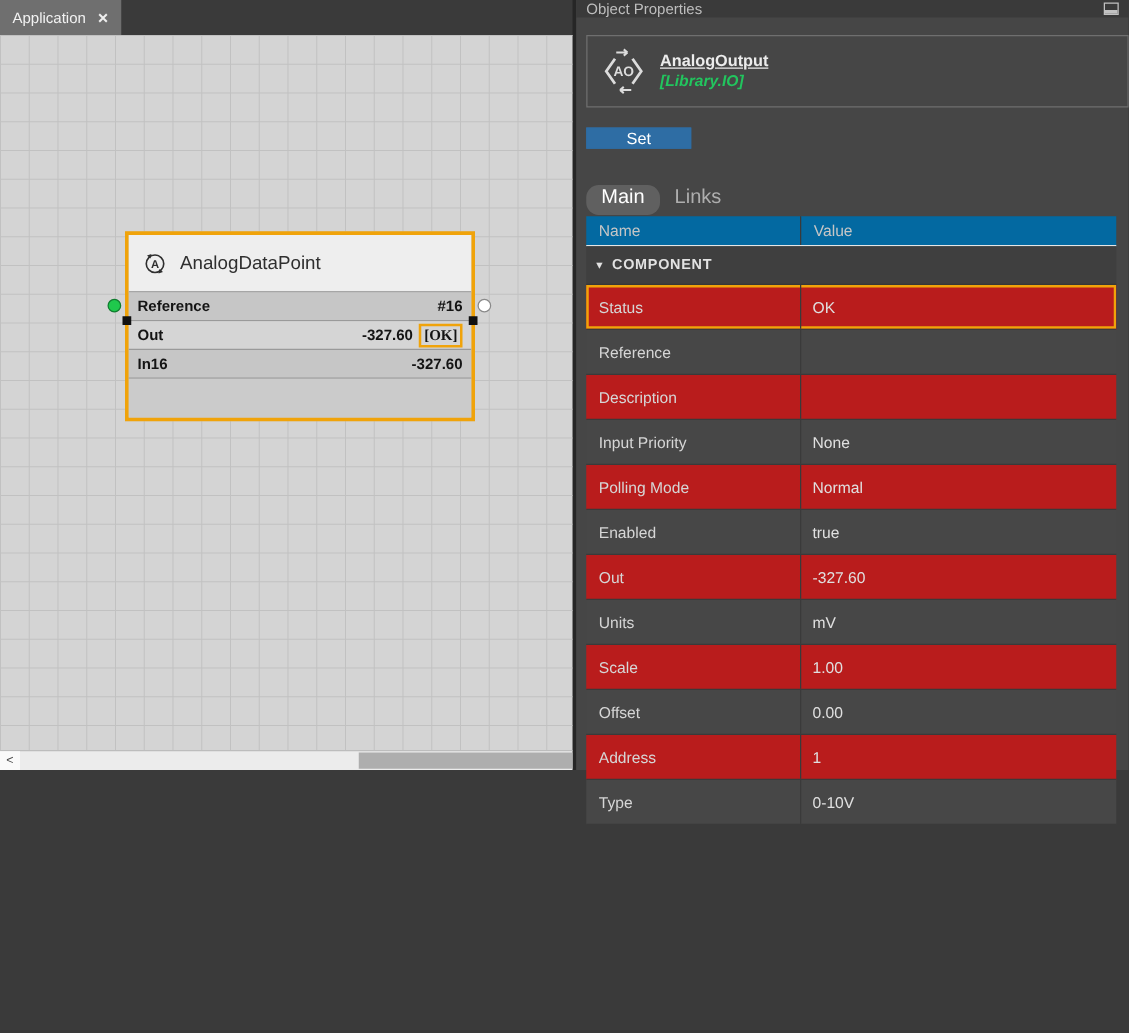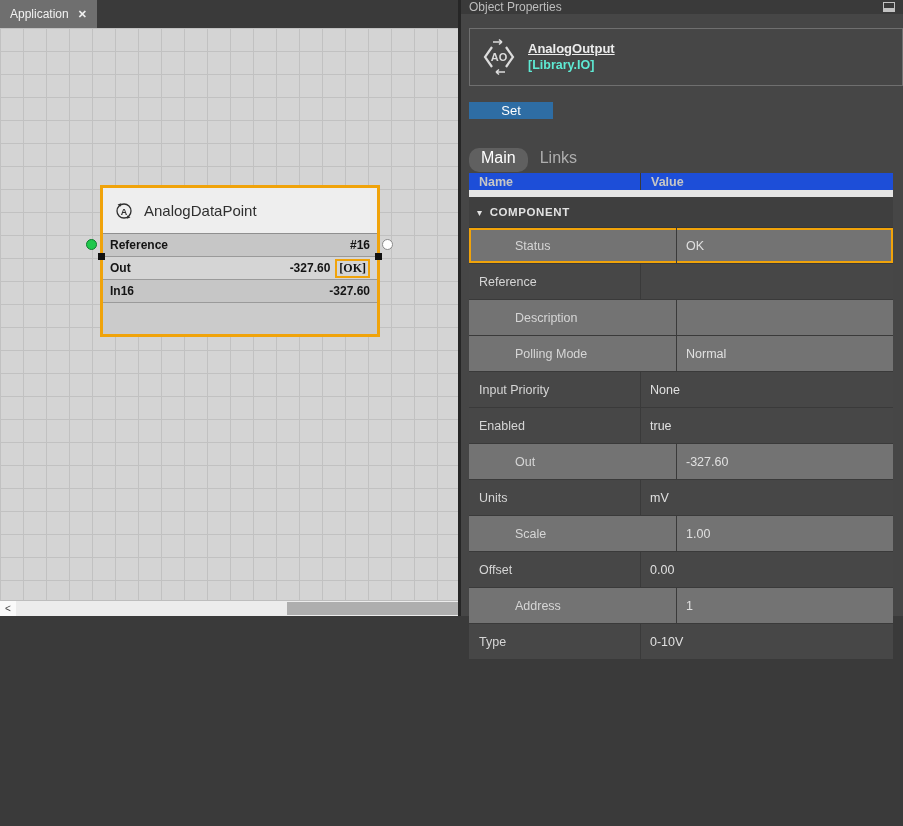--- a/index.html
+++ b/index.html
@@ -52,41 +52,41 @@
   
   .props-pane { flex:1; background:#464646; display:flex; flex-direction:column; }
   .props-header { height:23px; background:#3a3a3a; color:#bdbdbd; font-size:12px;
                   display:flex; align-items:center; justify-content:space-between; padding:0 8px; }
   .dock-icon { width:12px; height:10px; border:1px solid #c2c2c2;
                background:linear-gradient(to top,#c2c2c2 35%, transparent 35%); }
 
   .component-card { margin:14px 0 0 8px; border:1px solid #6f6f6f; padding:9px 10px;
                     display:flex; align-items:center; gap:10px; }
   .comp-name { color:#ececec; font-size:13px; font-weight:bold; line-height:16px;text-decoration:underline; }
-  .comp-lib  { color:#5eead4; font-size:12.5px; font-weight:bold; line-height:16px; }
+  .comp-lib  { color:#22c55e; font-size:12.5px; font-weight:bold; line-height:16px;font-style:italic; }
 
   .set-btn { margin:16px 0 15px 8px; width:84px; height:25px; background:#2E6DA4; color:#fff;
              border:1px solid #2E6DA4; font-size:13px; font-family:inherit; }
 
   .ptabs { margin:14px 0 0 8px; display:flex; }
   .ptab { padding:1px 12px 5px; font-size:16px; color:#aeaeae; cursor:default;border-radius:10px; }
   .ptab.active { background:#606060; color:#fff; }
 
   .ptable { margin:1px 10px 0 8px; font-size:12.5px; }
-  .thead { display:grid; grid-template-columns:172px 1fr; height:24px; background:#1d4ed8;
-           color:#c6c6c6; border-bottom:7px solid #e5e5e5;font-weight:bold; }
+  .thead { display:grid; grid-template-columns:172px 1fr; height:24px; background:#0369a1;
+           color:#c6c6c6; border-bottom:1px solid #e5e5e5; }
   .thead div { display:flex; align-items:center; padding-left:10px; }
   .thead div:first-child { border-right:1px solid #3a3a3a; }
   .psection { height:31px; background:#3f3f3f; color:#e2e2e2; font-weight:bold; font-size:11.5px;
               letter-spacing:.6px; display:flex; align-items:center; padding-left:8px; gap:7px;
               border-bottom:1px solid #373737; }
   .psection .tri { font-size:10px; font-weight:normal; }
   .prop-row { display:grid; grid-template-columns:172px 1fr; height:36px;
               border-bottom:1px solid #3a3a3a; }
-  .prop-row.even { background:#737373;padding-left:36px; }
+  .prop-row.even { background:#b91c1c; }
   .prop-row.odd  { background:#474747; }
   .prop-row.highlight { box-shadow:inset 0 0 0 2px #F0A30A; }
   .prop-name { display:flex; align-items:center; padding-left:10px; color:#d6d6d6;
                border-right:1px solid #3a3a3a; }
   .prop-value { display:flex; align-items:center; padding-left:9px; color:#e0e0e0; }
 </style>
 </head>
 <body>
 
 <div class="app">
@@ -194,31 +194,31 @@
   <div class="prop-row odd">
     <div class="prop-name">Reference</div>
     <div class="prop-value"></div>
   </div>
 
   <div class="prop-row even">
     <div class="prop-name">Description</div>
     <div class="prop-value"></div>
   </div>
 
+  <div class="prop-row odd">
+    <div class="prop-name">Input Priority</div>
+    <div class="prop-value">None</div>
+  </div>
+
   <div class="prop-row even">
     <div class="prop-name">Polling Mode</div>
     <div class="prop-value">Normal</div>
   </div>
 
   <div class="prop-row odd">
-    <div class="prop-name">Input Priority</div>
-    <div class="prop-value">None</div>
-  </div>
-
-  <div class="prop-row odd">
     <div class="prop-name">Enabled</div>
     <div class="prop-value">true</div>
   </div>
 
   <div class="prop-row even">
     <div class="prop-name">Out</div>
     <div class="prop-value">-327.60</div>
   </div>
 
   <div class="prop-row odd">

